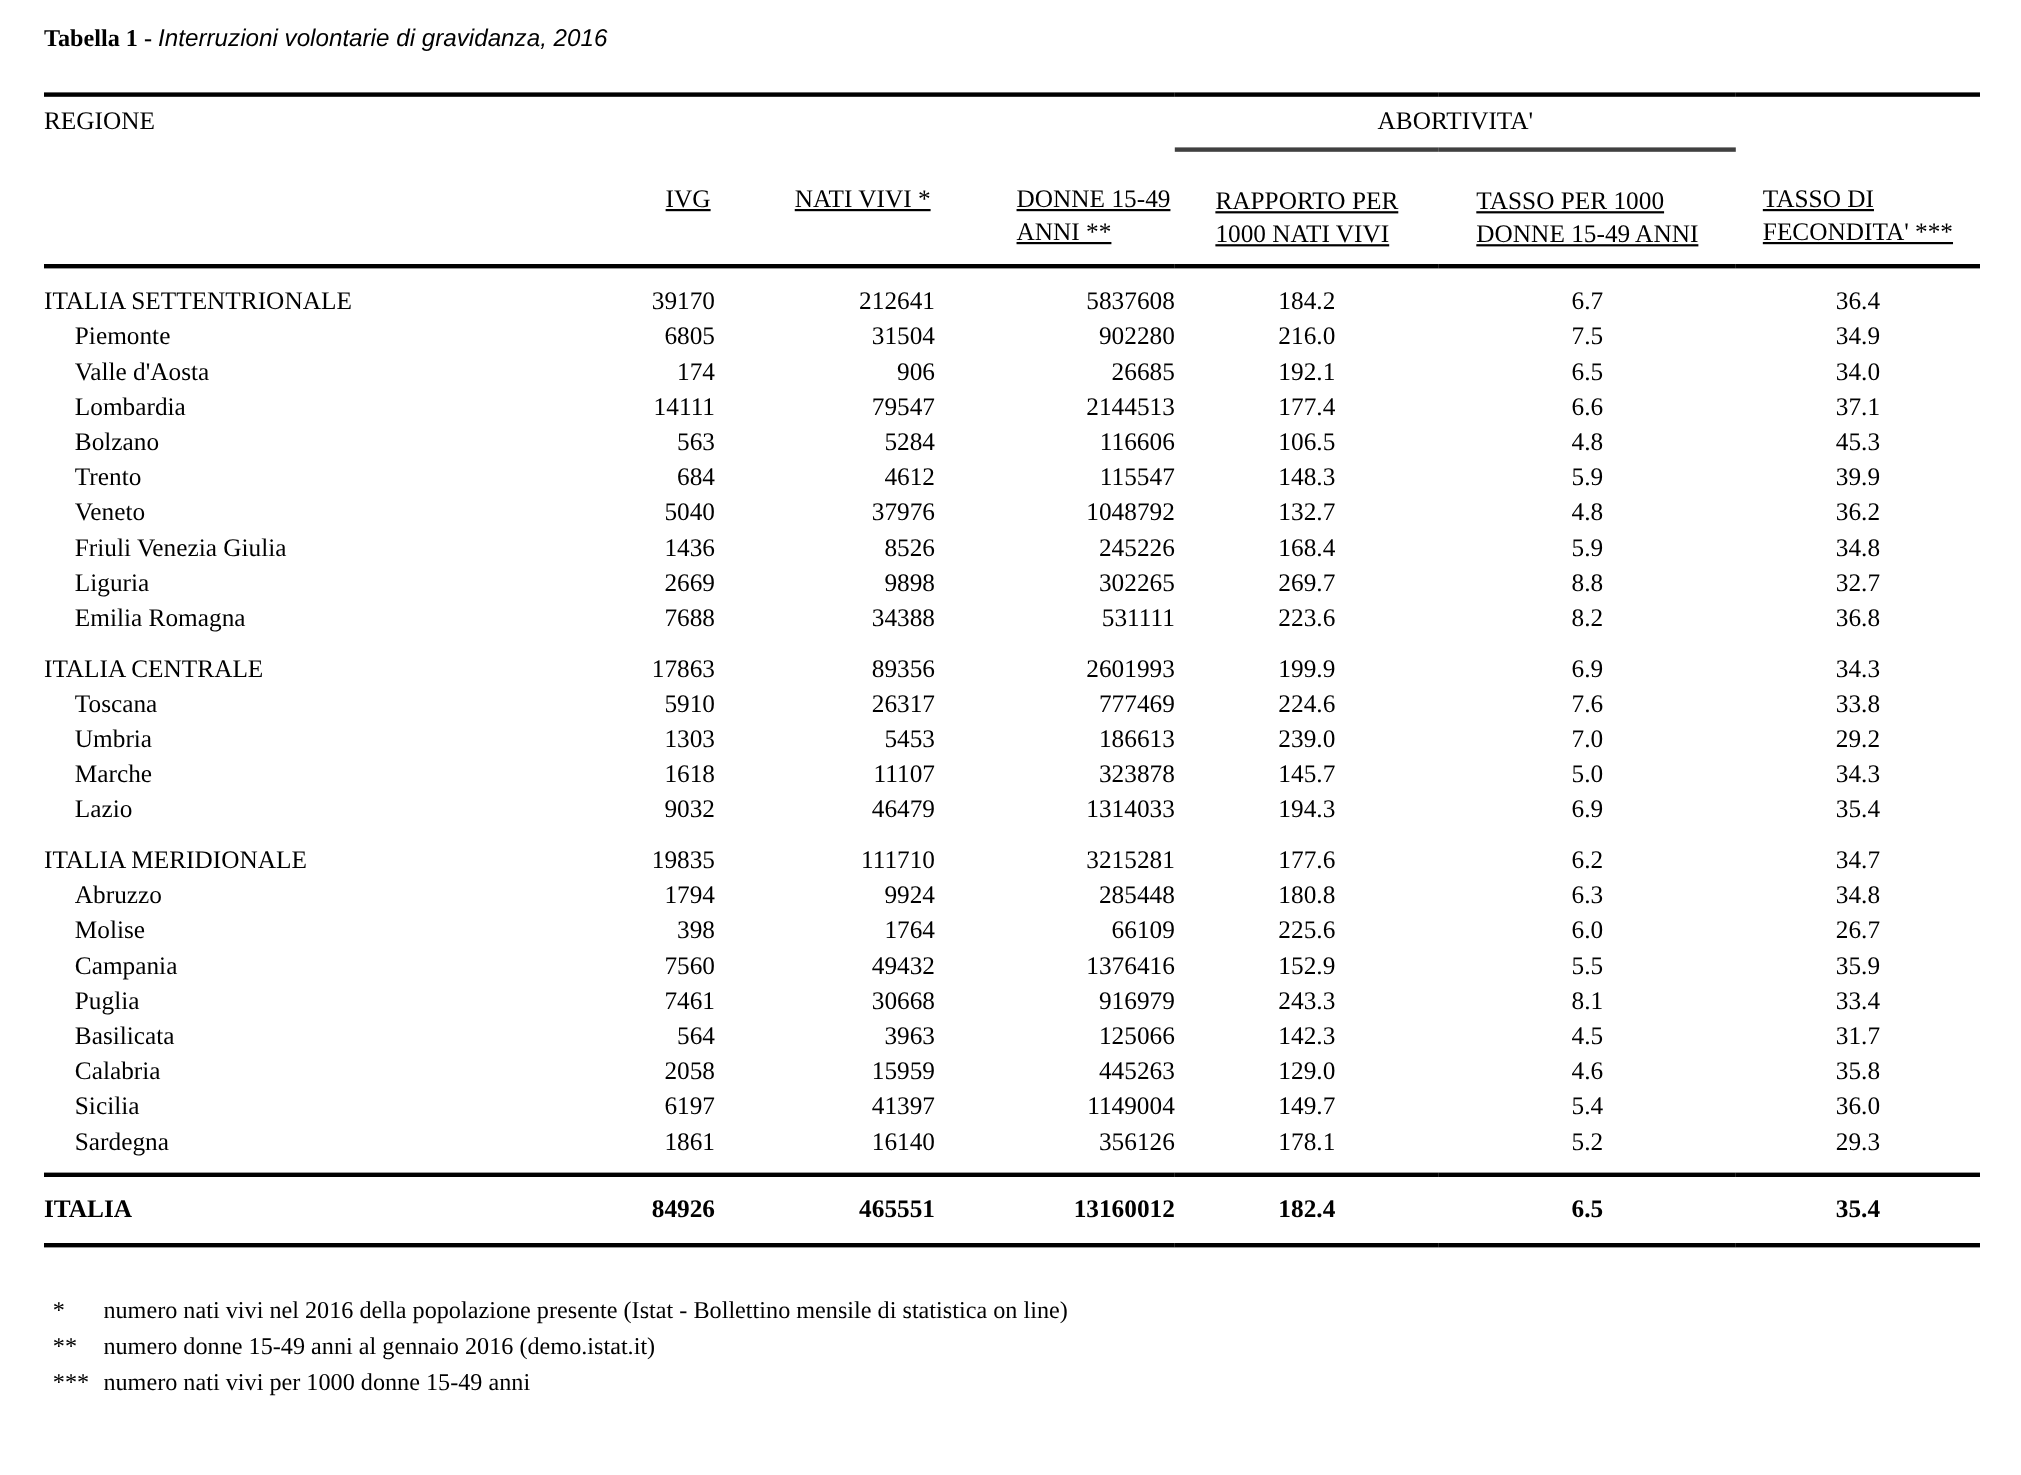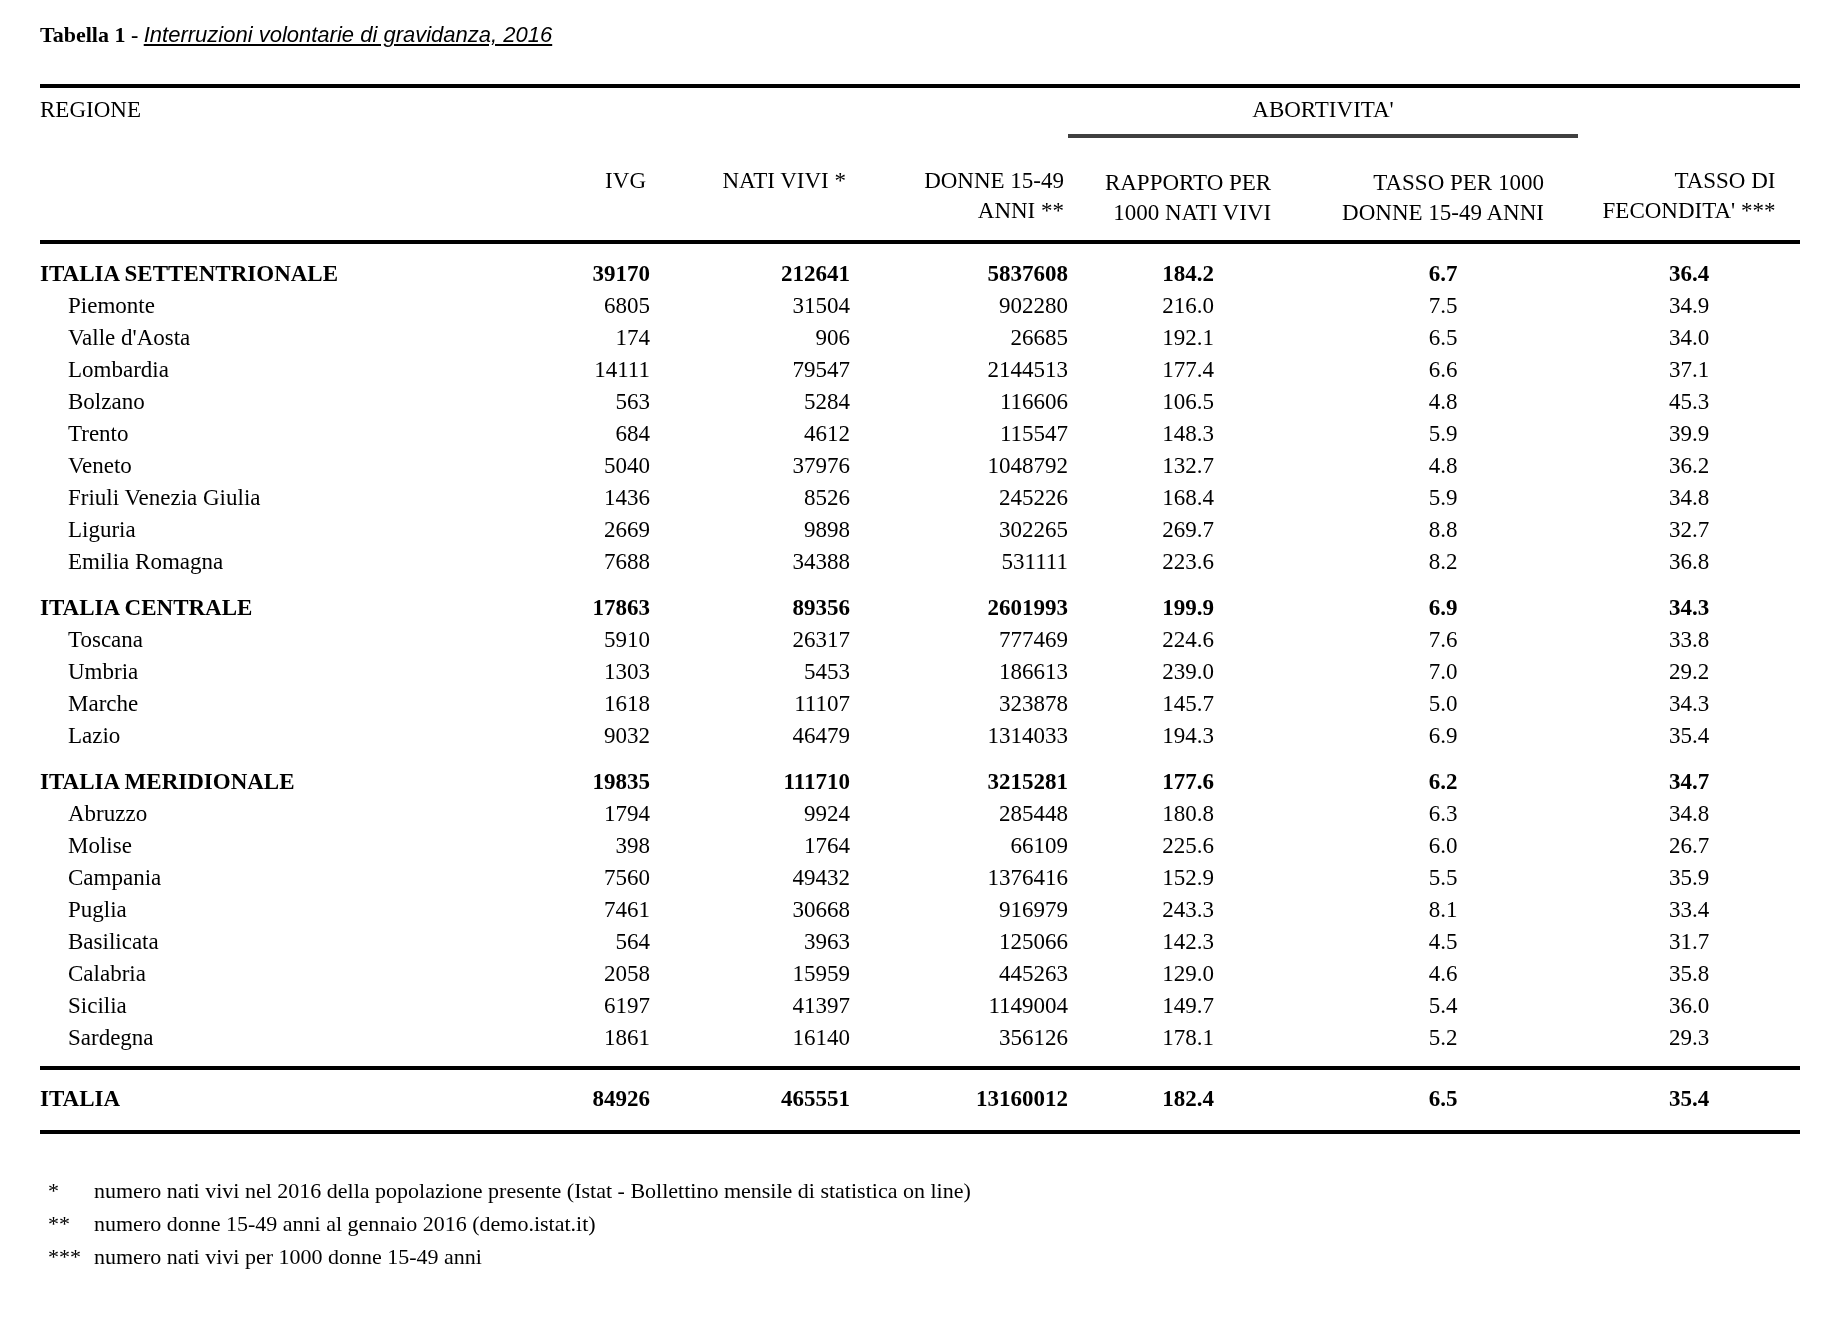--- a/index.html
+++ b/index.html
@@ -1,44 +1,44 @@
 <!DOCTYPE html>
 <html><head>
 <meta charset="utf-8">
 <style>
   html,body{margin:0;padding:0;background:#fff;color:#000;}
   body{width:1837px;height:1341px;overflow:hidden;font-family:"Liberation Serif",serif;}
   .page{padding:20px 37px 0 40px;}
 
   .title{margin:2px 0 0 0;font-size:22px;white-space:nowrap;}
   .title .t-label{font-weight:bold;font-family:"Liberation Serif",serif;text-align:right;}
-  .title .t-sub{font-style:italic;font-family:"Liberation Sans",sans-serif;text-decoration:underline;}
+  .title .t-sub{font-style:italic;font-family:"Liberation Sans",sans-serif;}
 
   table.ivg{border-collapse:collapse;table-layout:fixed;width:1760px;margin-top:36px;
             border-top:4px solid #000;font-size:23px;}
   col.c1{width:390px;} col.c2{width:220px;} col.c3{width:200px;} col.c4{width:218px;}
   col.c5{width:240px;} col.c6{width:270px;} col.c7{width:222px;}
 
   
   tr.h1 td{vertical-align:top;padding-top:9px;}
   tr.h1 td.region-h{text-align:left;padding-left:0;}
   tr.h1 td.group-cell{text-align:center;padding-bottom:11px;border-bottom:4px solid #404040;}
   tr.h2 td{vertical-align:top;padding:30px 0 12px 0;line-height:30px;border-bottom:4px solid #000;}
   tr.h2 td.hr-num{text-align:right;padding-right:4px;}
   tr.h2 td.hr-ctr{text-align:center;}
-  .hblock{display:inline-block;text-align:right;}
+  .hblock{display:inline-block;text-align:left;text-decoration:underline;}
   .hl{display:block;}
 
   
   tbody.main td{padding:4px 0;line-height:24px;}
   td.c-region{text-align:left;padding-left:8px;}
   tr.sub-row td.c-region{padding-left:28px;}
   td.c-num{text-align:right;padding-right:2px;}
   td.c-ctr{text-align:center;}
-  tr.section-row td{font-weight:bold;padding-top:18px;}
+  tr.section-row td{font-weight:normal;padding-top:18px;}
   tr.spacer td{height:12px;padding:0;}
 
   tbody.total{border-top:4px solid #000;border-bottom:4px solid #000;}
   tbody.total td{font-weight:bold;padding:17px 0 19px 0;line-height:24px;}
 
   .footnotes{margin:40px 0 0 8px;font-size:22px;}
   .fn{display:flex;line-height:33px;}
   .fn-marker{width:46px;flex:0 0 46px;}
 </style>
 </head>

